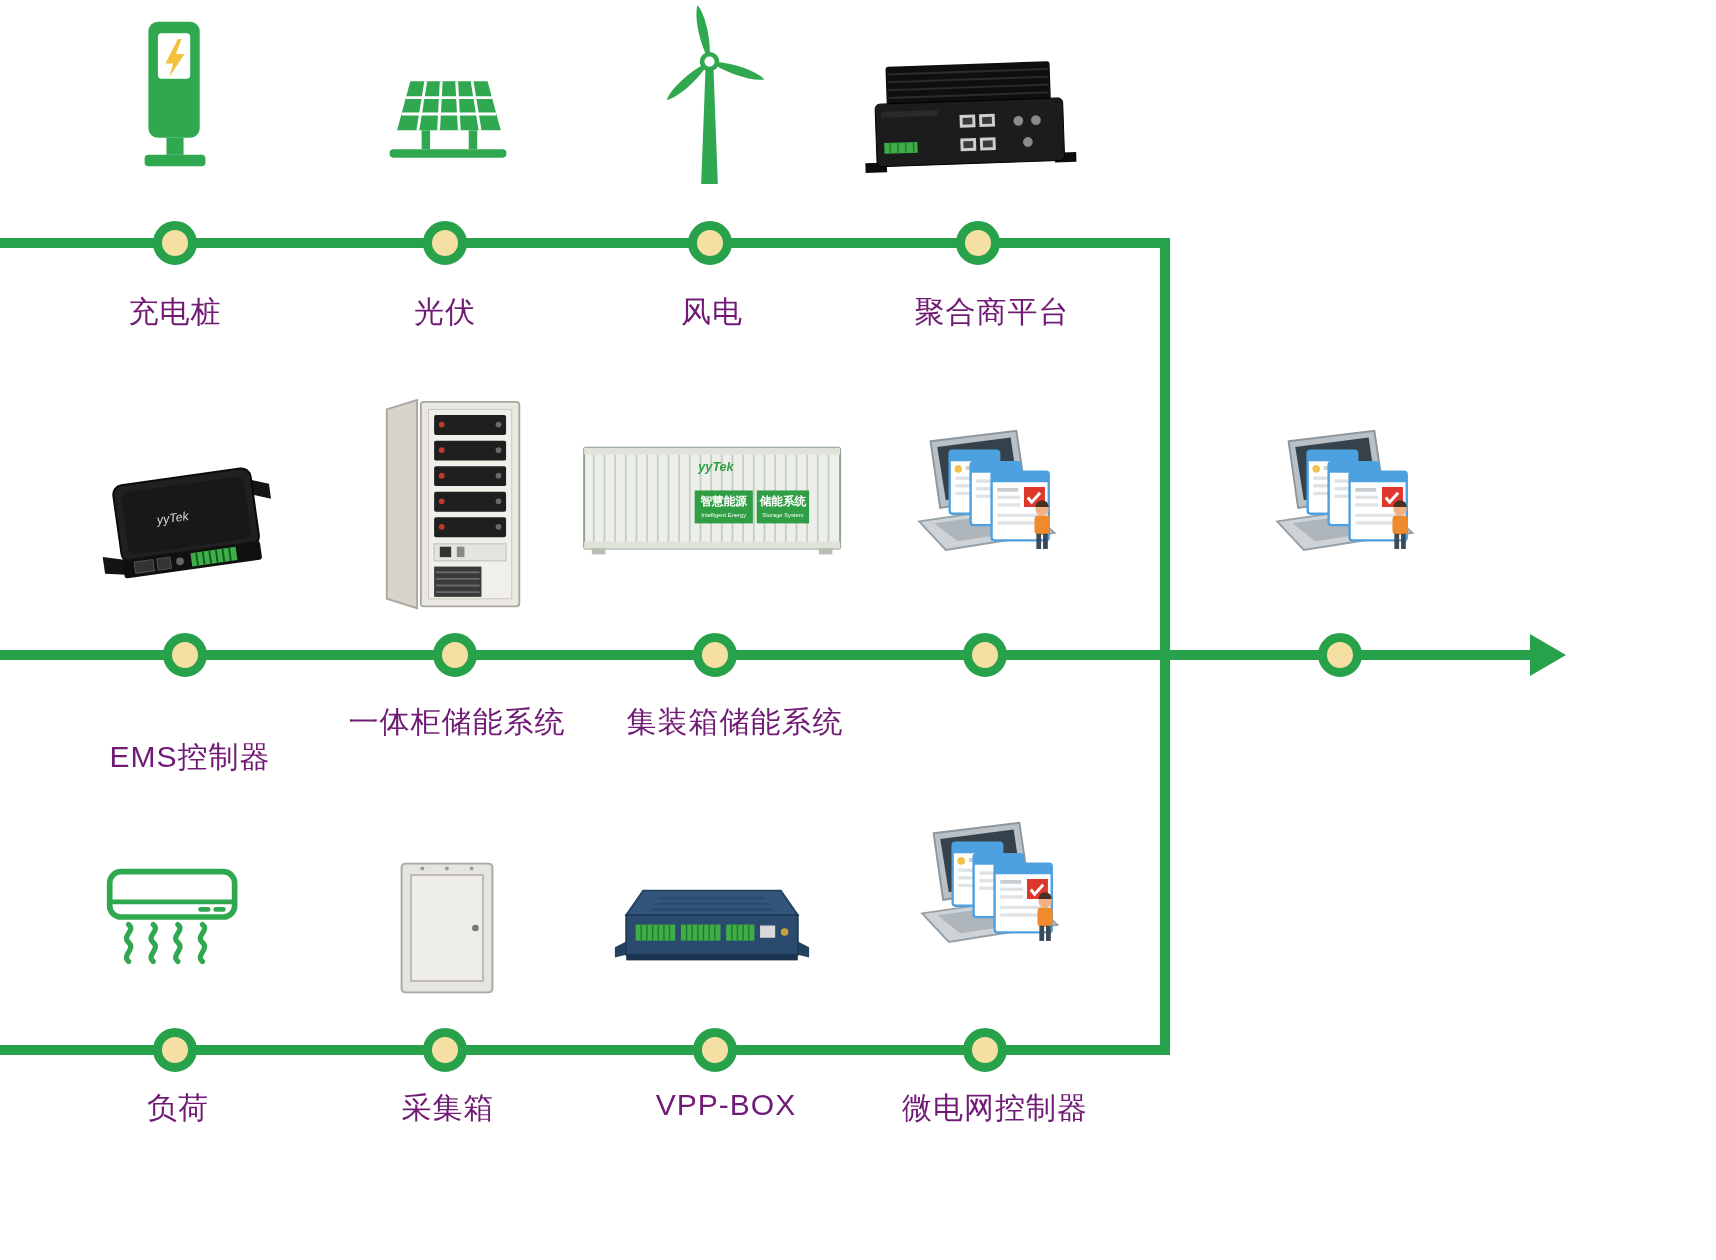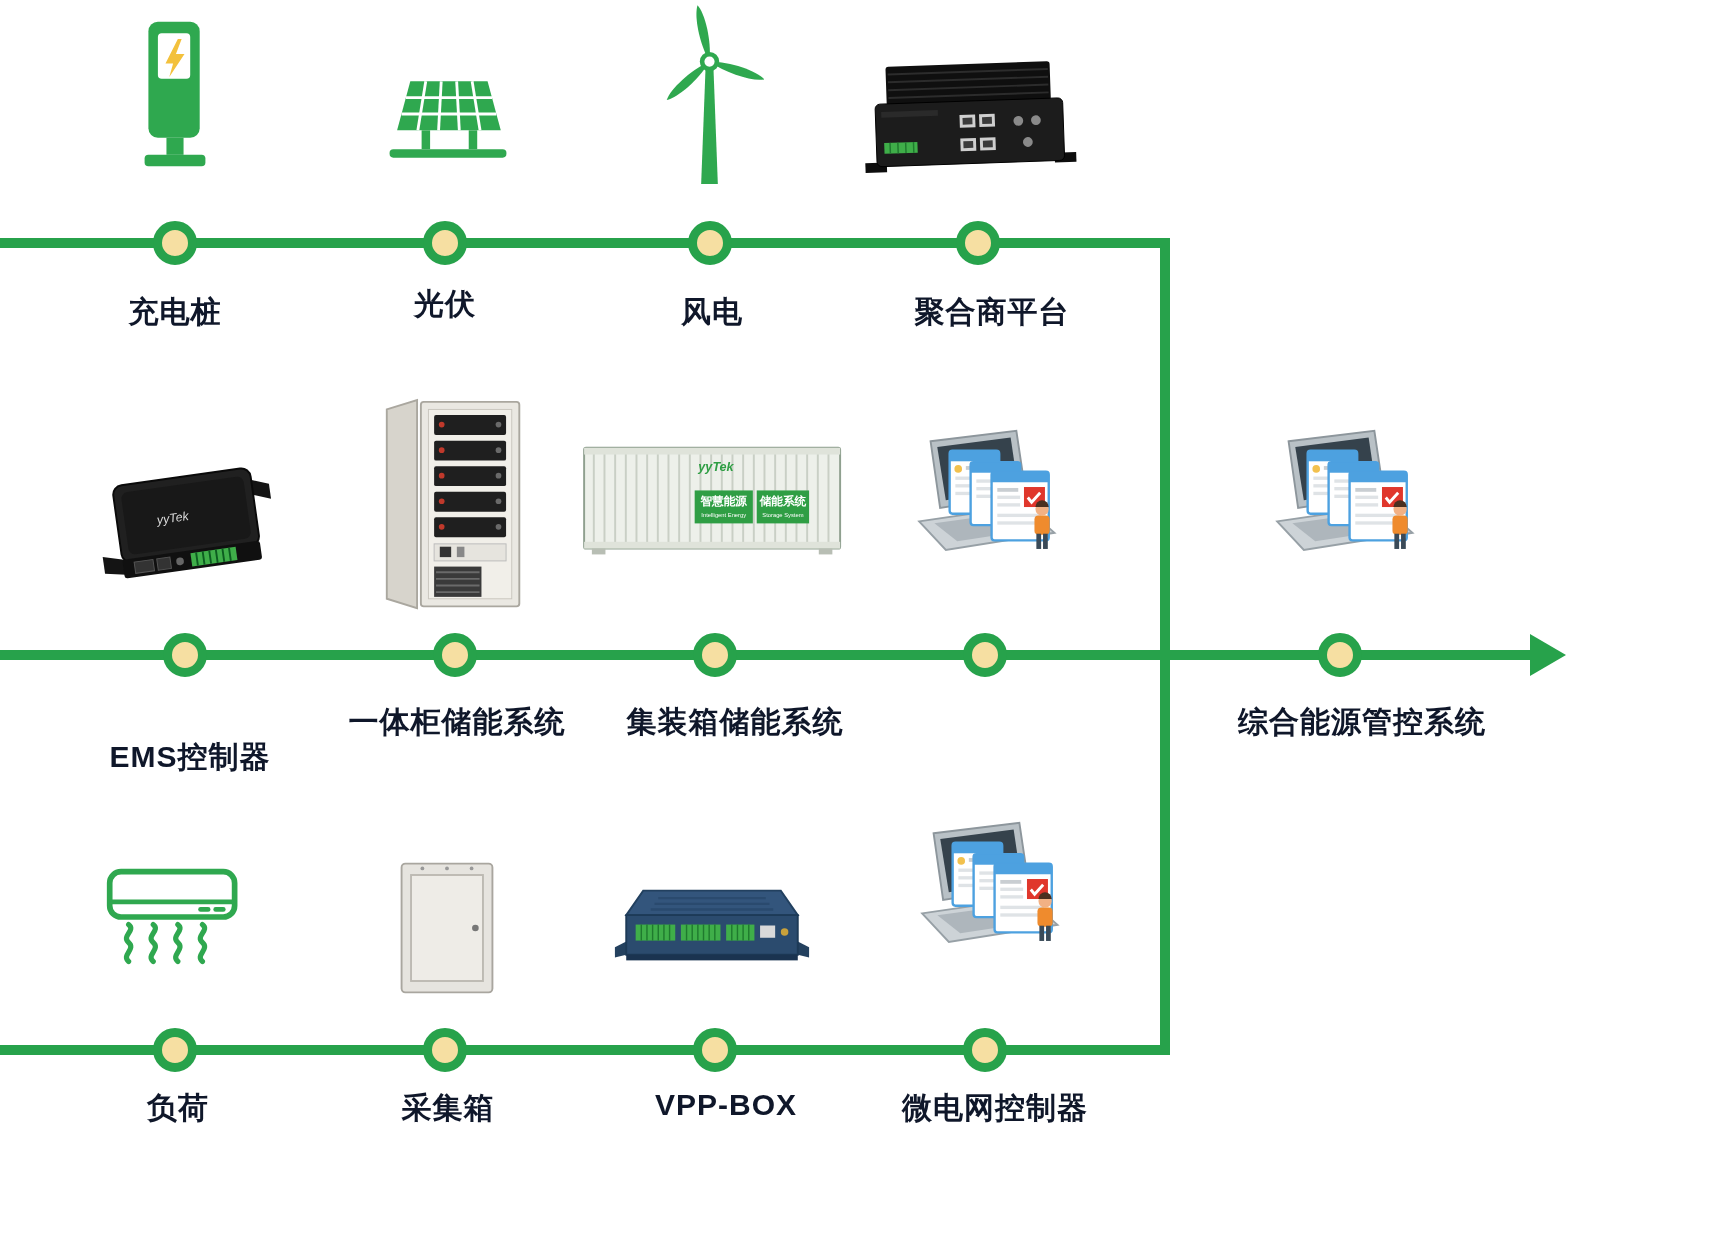--- a/index.html
+++ b/index.html
@@ -5,22 +5,22 @@
   html,body{margin:0;padding:0;background:#ffffff;}
   .stage{position:relative;width:1716px;height:1260px;background:#ffffff;overflow:hidden;
          font-family:"Liberation Sans","DejaVu Sans",sans-serif;}
   .hline,.vline{position:absolute;background:#27a24b;}
   .hline{height:10px;}
   .vline{width:10px;}
   .arrowhead{position:absolute;width:0;height:0;
     border-left:36px solid #27a24b;border-top:21px solid transparent;border-bottom:21px solid transparent;}
   .node{position:absolute;width:44px;height:44px;border-radius:50%;
     background:#f6dfa2;border:9px solid #27a24b;box-sizing:border-box;}
-  .lbl{position:absolute;transform:translateX(-50%);font-size:30px;font-weight:700;
-    color:#0f172a;white-space:nowrap;letter-spacing:1px;}
+  .lbl{position:absolute;transform:translateX(-50%);font-size:30px;font-weight:400;
+    color:#701a75;white-space:nowrap;letter-spacing:1px;}
   .icon{position:absolute;}
   .icon svg{display:block;}
 </style>
 </head>
 <body>
 
 <div class="stage">
 
   <svg width="0" height="0" style="position:absolute" aria-hidden="true">
     <defs>
@@ -291,27 +291,26 @@
   <div class="node" style="left:693px;top:633px"></div>
   <div class="node" style="left:963px;top:633px"></div>
   <div class="node" style="left:1318px;top:633px"></div>
 
   <div class="node" style="left:153px;top:1028px"></div>
   <div class="node" style="left:423px;top:1028px"></div>
   <div class="node" style="left:693px;top:1028px"></div>
   <div class="node" style="left:963px;top:1028px"></div>
 
   <div class="lbl" style="left:175px;top:292px">充电桩</div>
-  <div class="lbl" style="left:445px;top:284px">光伏</div>
+  <div class="lbl" style="left:445px;top:292px">光伏</div>
   <div class="lbl" style="left:712px;top:292px">风电</div>
   <div class="lbl" style="left:992px;top:292px">聚合商平台</div>
 
   <div class="lbl" style="left:190px;top:737px">EMS控制器</div>
   <div class="lbl" style="left:457px;top:702px">一体柜储能系统</div>
   <div class="lbl" style="left:735px;top:702px">集装箱储能系统</div>
-  <div class="lbl" style="left:1362px;top:702px">综合能源管控系统</div>
 
   <div class="lbl" style="left:178px;top:1088px">负荷</div>
   <div class="lbl" style="left:448px;top:1088px">采集箱</div>
   <div class="lbl" style="left:726px;top:1088px">VPP-BOX</div>
   <div class="lbl" style="left:995px;top:1088px">微电网控制器</div>
 
 </div>
 
 </body></html>

